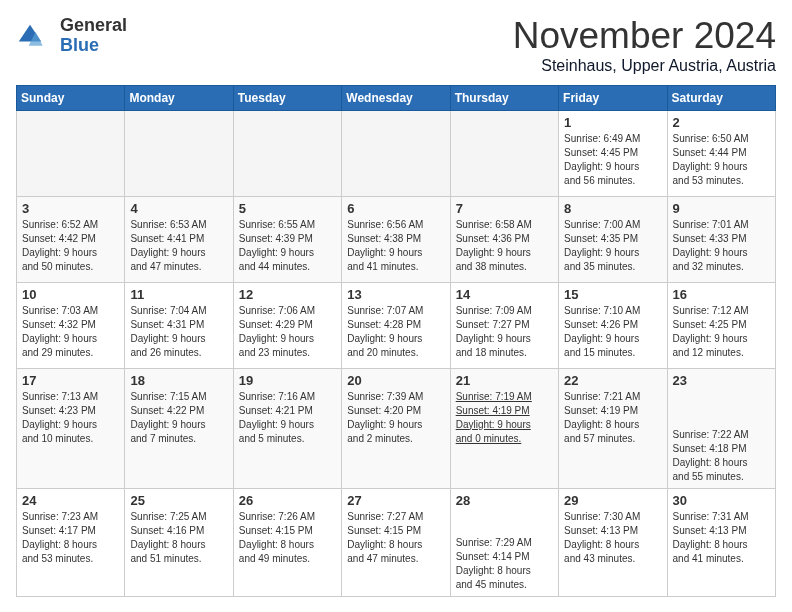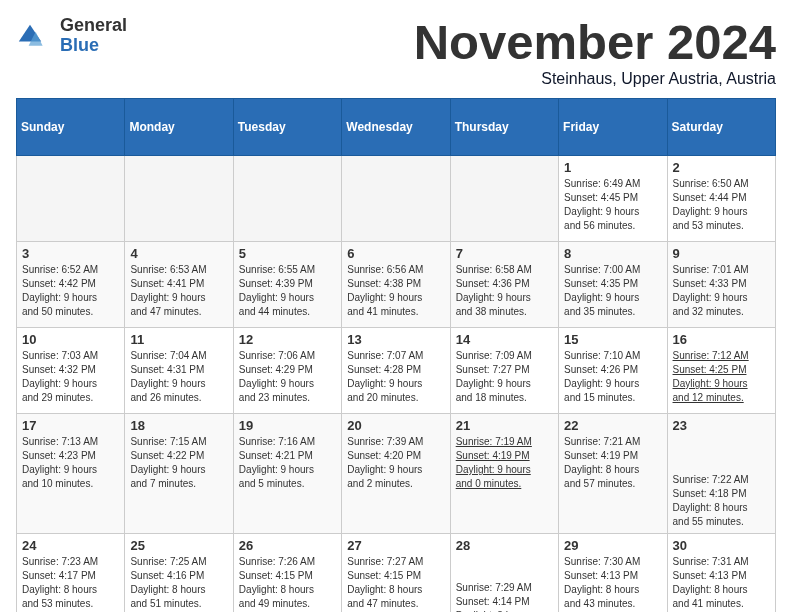--- a/index.html
+++ b/index.html
@@ -29,40 +29,40 @@
     .logo-general { color: #333; }
     .logo-blue { color: #2a6db5; }
     .logo-icon {
       width: 28px;
       height: 28px;
     }
     .title-area {
       text-align: right;
     }
     .month-title {
-      font-size: 49px;
-      font-weight: bold;
+      font-size: 37px;
+      font-weight: normal;
       color: #333;
       line-height: 1.1;
     }
     .location-title {
       font-size: 16px;
       color: #0f172a;
     }
     .calendar-table {
       width: 100%;
       border-collapse: collapse;
       table-layout: fixed;
     }
     .calendar-table th {
       background: #2a6db5;
       color: #fff;
       font-size: 12px;
       font-weight: bold;
-      padding: 21px 4px;
+      padding: 5px 4px;
       text-align: left;
       border: 1px solid #1a5a9a;
     }
     .calendar-table td {
       border: 1px solid #ccc;
       vertical-align: top;
       padding: 4px 5px;
       height: 86px;
       font-size: 10.5px;
       color: #333;
@@ -228,21 +228,21 @@
         </td>
         <td>
           <div class="day-number">15</div>
           <div class="day-info" style="white-space: pre-line;">Sunrise: 7:10 AM
 Sunset: 4:26 PM
 Daylight: 9 hours
 and 15 minutes.</div>
         </td>
         <td>
           <div class="day-number">16</div>
-          <div class="day-info" style="white-space: pre-line; text-decoration: underline;">Sunrise: 7:12 AM
+          <div class="day-info" style="white-space: pre-line;">Sunrise: 7:12 AM
 Sunset: 4:25 PM
 Daylight: 9 hours
 and 12 minutes.</div>
         </td>
       </tr>
       <tr>
         <td>
           <div class="day-number">17</div>
           <div class="day-info" style="white-space: pre-line;">Sunrise: 7:13 AM
 Sunset: 4:23 PM

